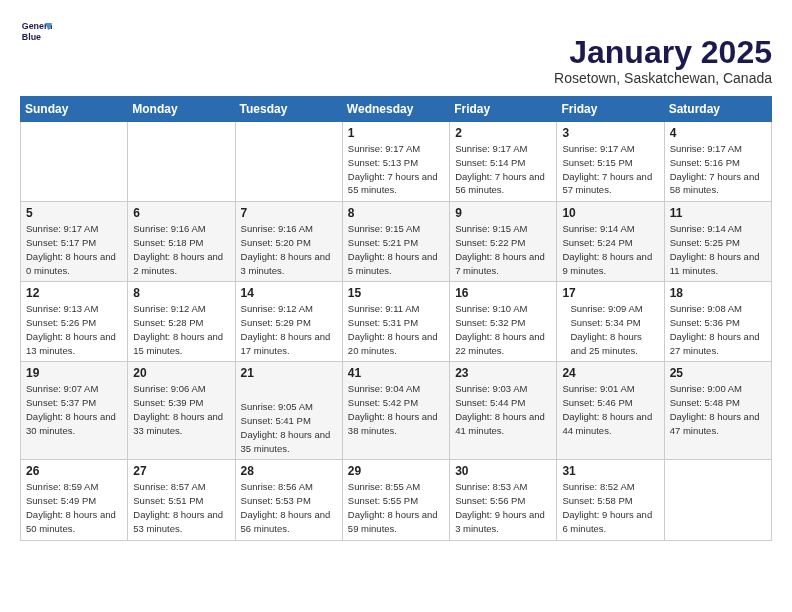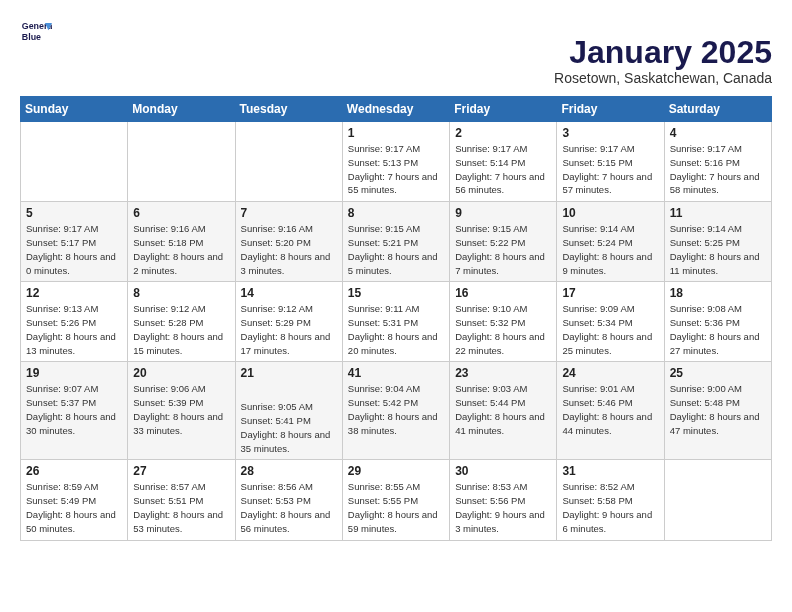--- a/index.html
+++ b/index.html
@@ -213,21 +213,21 @@
 Daylight: 8 hours and 20 minutes.</div>
           </td>
           <td>
             <div class="day-number">16</div>
             <div class="day-info" style="white-space: pre-line;">Sunrise: 9:10 AM
 Sunset: 5:32 PM
 Daylight: 8 hours and 22 minutes.</div>
           </td>
           <td>
             <div class="day-number">17</div>
-            <div class="day-info" style="white-space: pre-line;">Sunrise: 9:09 AM
+            <div class="day-info" style="white-space: pre-line; margin-left: 8px;">Sunrise: 9:09 AM
 Sunset: 5:34 PM
 Daylight: 8 hours and 25 minutes.</div>
           </td>
           <td>
             <div class="day-number">18</div>
             <div class="day-info" style="white-space: pre-line;">Sunrise: 9:08 AM
 Sunset: 5:36 PM
 Daylight: 8 hours and 27 minutes.</div>
           </td>
         </tr>

